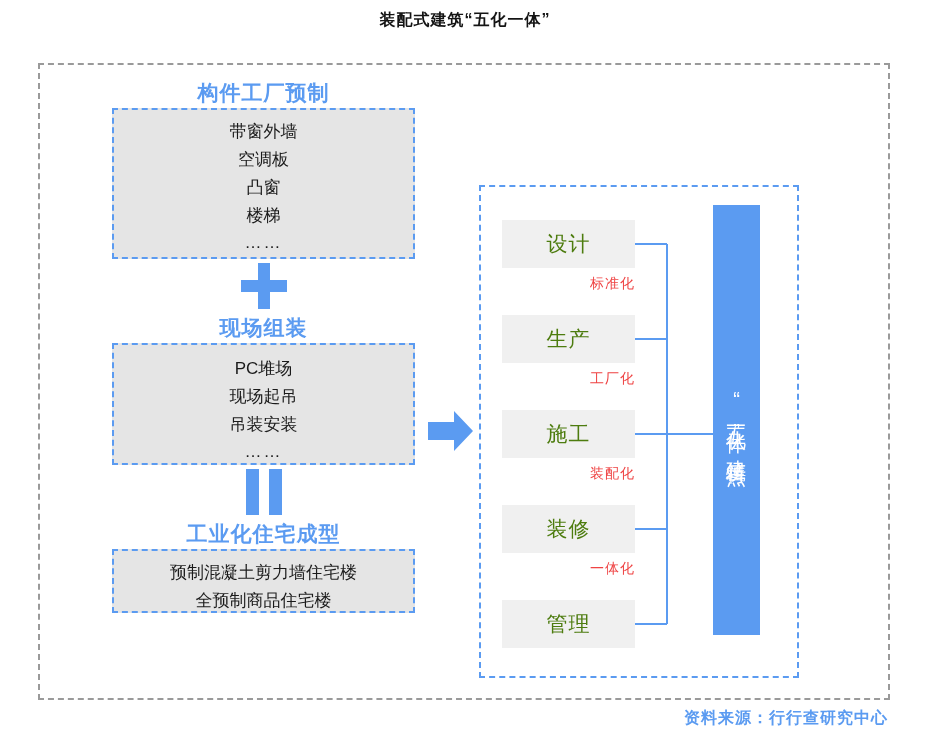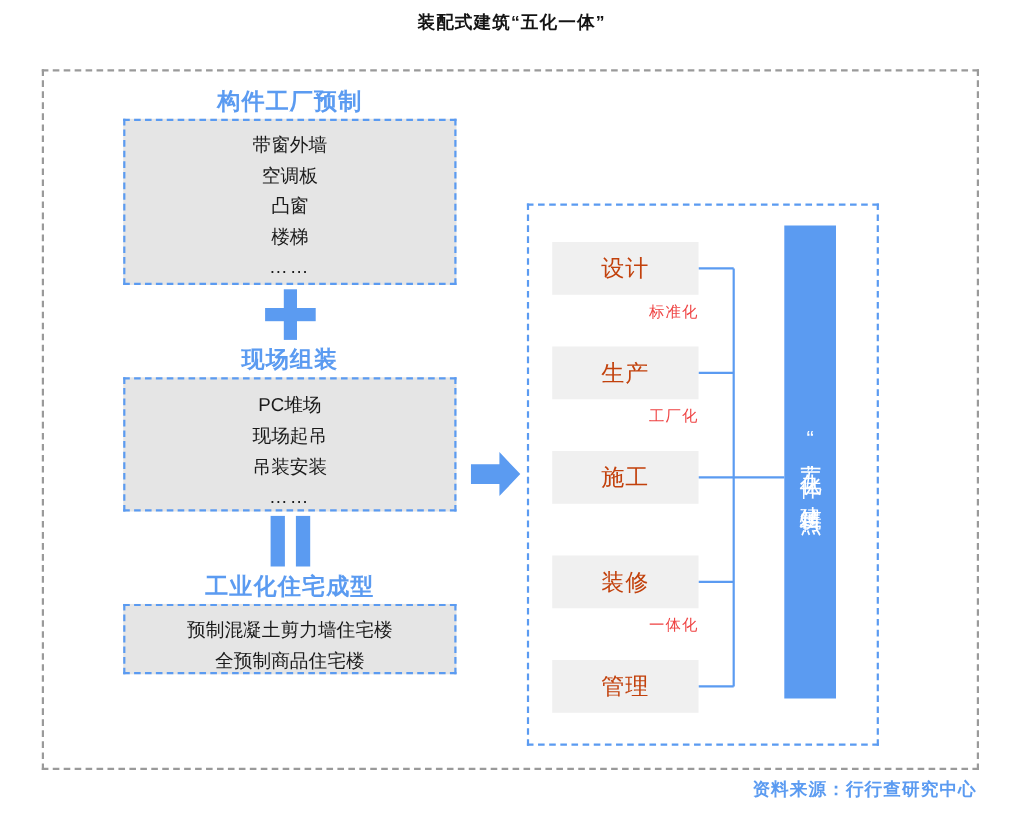--- a/index.html
+++ b/index.html
@@ -84,21 +84,21 @@
     position:absolute;left:479px;top:185px;
     width:320px;height:493px;
     border:2px dashed #5b9bf1;
     box-sizing:border-box;
   }
   .gbox{
     position:absolute;left:21px;
     width:133px;height:48px;
     background:#f0f0f0;
     display:flex;align-items:center;justify-content:center;
-    font-size:21px;color:#c2410c;letter-spacing:1px;
+    font-size:21px;color:#4d7c0f;letter-spacing:1px;
   }
   .glabel{
     position:absolute;left:21px;width:133px;
     height:26px;line-height:26px;
     text-align:right;
     font-size:14px;color:#ef4444;
     letter-spacing:1px;
   }
   .bluebox{
     position:absolute;left:232px;top:18px;
@@ -190,20 +190,21 @@
       <path d="M154,437 L186,437" stroke="#5b9bf1" stroke-width="2" fill="none"></path>
     </svg>
 
     <div class="gbox" style="top:33px;">设计</div>
     <div class="glabel" style="top:83px;">标准化</div>
 
     <div class="gbox" style="top:128px;">生产</div>
     <div class="glabel" style="top:178px;">工厂化</div>
 
     <div class="gbox" style="top:223px;">施工</div>
+    <div class="glabel" style="top:273px;">装配化</div>
 
     <div class="gbox" style="top:318px;">装修</div>
     <div class="glabel" style="top:368px;">一体化</div>
 
     <div class="gbox" style="top:413px;">管理</div>
 
     <div class="bluebox">“五化一体”建筑特点</div>
   </div>
 
   <div class="footer">资料来源：行行查研究中心</div>

